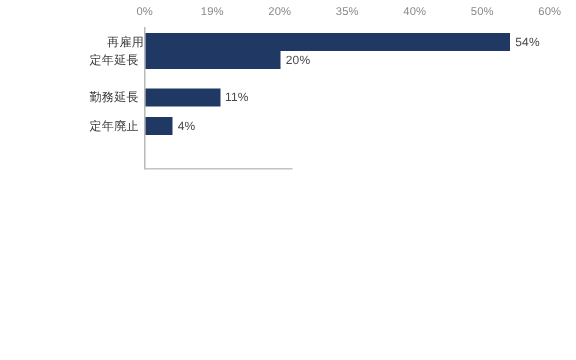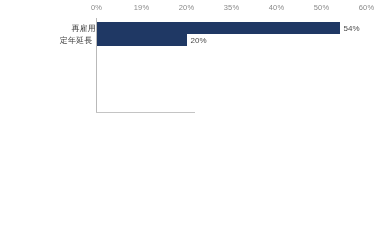--- a/index.html
+++ b/index.html
@@ -129,16 +129,26 @@
       <div class="bar" style="width: 243px; background: rgb(31, 56, 100);"></div>
       <span class="val-label" style="left: 343.5px; color: rgb(74, 74, 74); text-align: right;">54%</span>
     </div>
 
     <div class="bar-row" style="top: 14px;">
       <span class="cat-label" style="right: 291.5px; color: rgb(58, 58, 58);">定年延長</span>
       <div class="bar" style="width: 90px; background: rgb(31, 56, 100);"></div>
       <span class="val-label" style="left: 190.5px; color: rgb(74, 74, 74);">20%</span>
     </div>
 
+    <div class="bar-row" style="top: 39.6px;">
+      <span class="cat-label" style="right: 291.5px; color: rgb(58, 58, 58);">勤務延長</span>
+      <div class="bar" style="width: 49.5px; background: rgb(31, 56, 100);"></div>
+      <span class="val-label" style="left: 150px; color: rgb(74, 74, 74);">11%</span>
+    </div>
 
+    <div class="bar-row" style="top: 58.4px;">
+      <span class="cat-label" style="right: 291.5px; color: rgb(58, 58, 58);">定年廃止</span>
+      <div class="bar" style="width: 18px; background: rgb(31, 56, 100);"></div>
+      <span class="val-label" style="left: 118.5px; color: rgb(74, 74, 74);">4%</span>
+    </div>
 
   </div>
 </div>
 
 </body></html>

